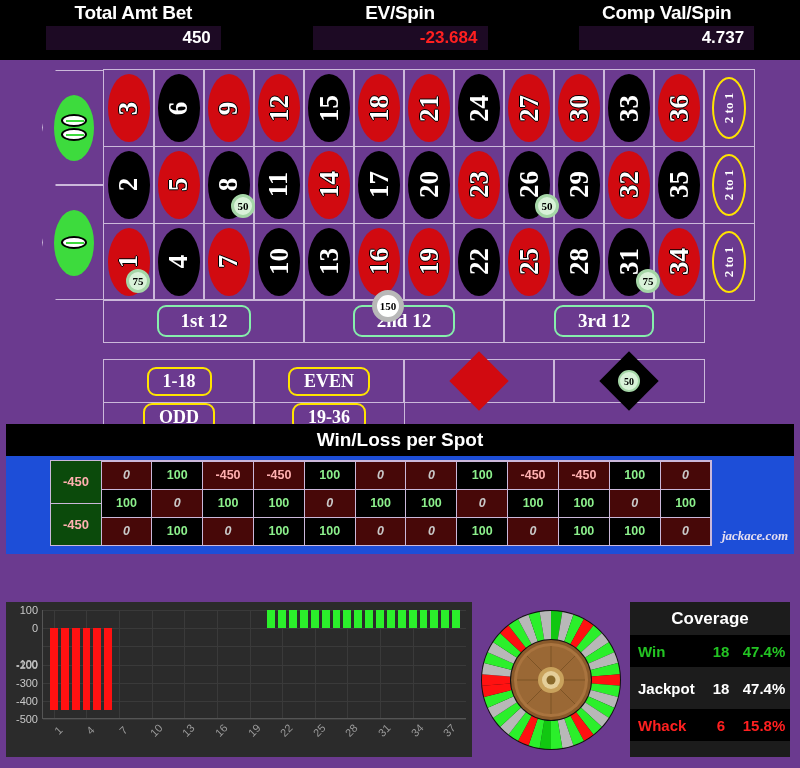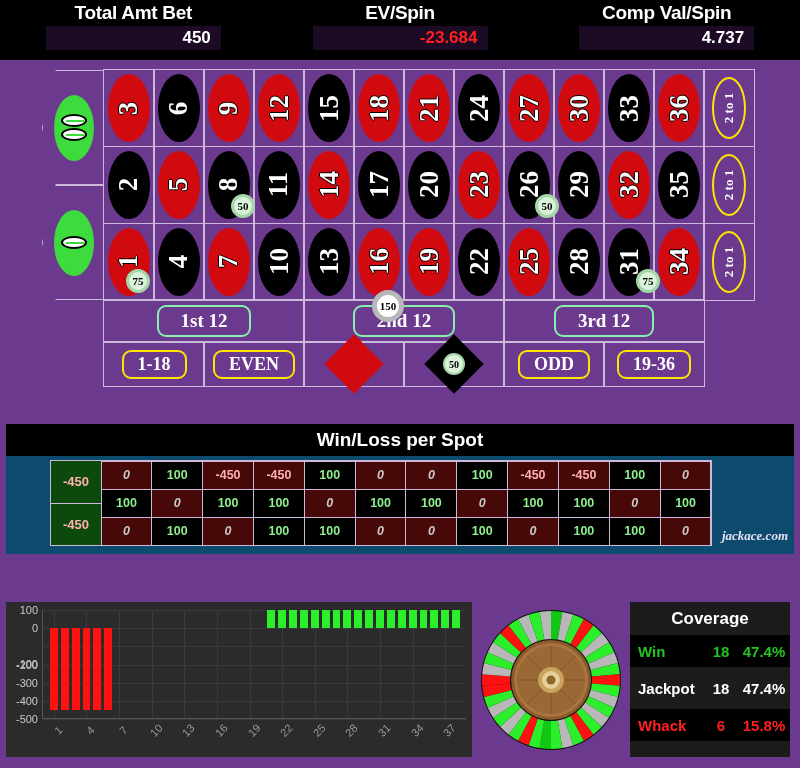--- a/index.html
+++ b/index.html
@@ -117,22 +117,22 @@
   }
   .pill {
     border: 2px solid #86efac; border-radius: 9px;
     padding: 3px 22px;
     color: #fff; font-size: 19px; font-weight: bold;
     font-family: "Liberation Serif", serif;
   }
 
   
   .outside {
-    position: absolute; left: 104px; top: 282px; width: 600px; height: 44px;
-    display: grid; grid-template-columns: repeat(6, 1fr);
+    position: absolute; left: 104px; top: 300px; width: 600px; height: 44px;
+    display: grid; grid-template-columns: repeat(4, 1fr);
   }
   .out-cell {
     border: 1.5px solid #cbb8da; margin: -0.75px;
     display: flex; align-items: center; justify-content: center;
   }
   .pill-sm {
     border: 2px solid #ffe400; border-radius: 9px;
     padding: 2px 14px;
     color: #fff; font-size: 18px; font-weight: bold;
     font-family: "Liberation Serif", serif;
@@ -159,21 +159,21 @@
     width: 22px; height: 22px; border-radius: 50%;
     background: #d9f2d9; border: 2.5px solid #a5d6a7;
     display: flex; align-items: center; justify-content: center;
     color: #000; font-size: 10px; font-weight: bold;
     font-family: "Liberation Serif", serif;
   }
 
   
   .wl-panel {
     position: absolute; left: 6px; top: 424px; width: 788px; height: 130px;
-    background: #0c4a6e;
+    background: #1d4ed8;
     text-decoration: underline;
   }
   .wl-title {
     width: 788px; height: 32px; background: #000;
     color: #fff; font-size: 19px; font-weight: bold;
     text-align: center; line-height: 32px;
   }
   .wl-grid-wrap {
     position: absolute; left: 44px; top: 36px;
     width: 662px; height: 86px;

